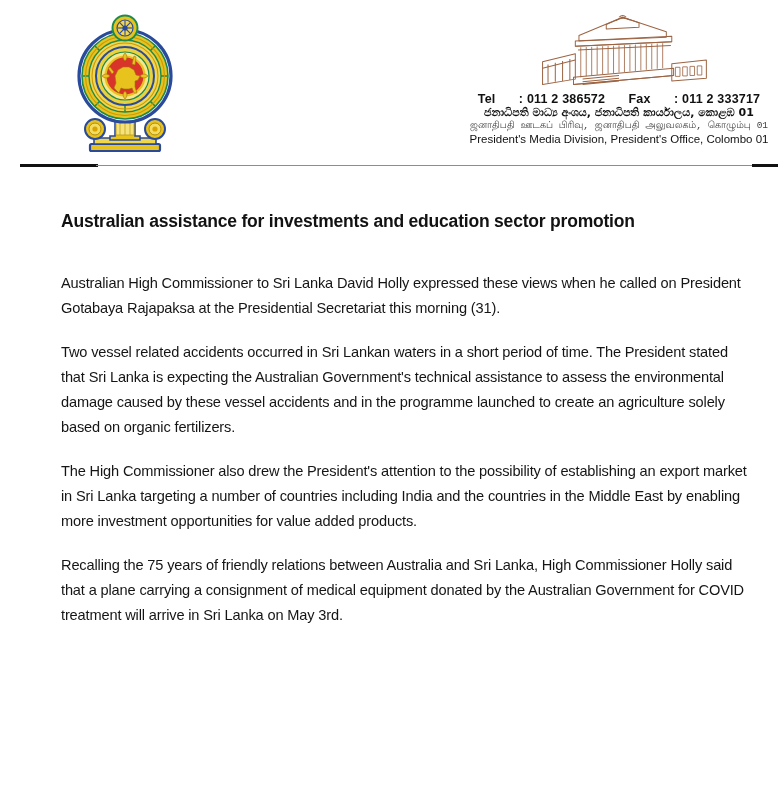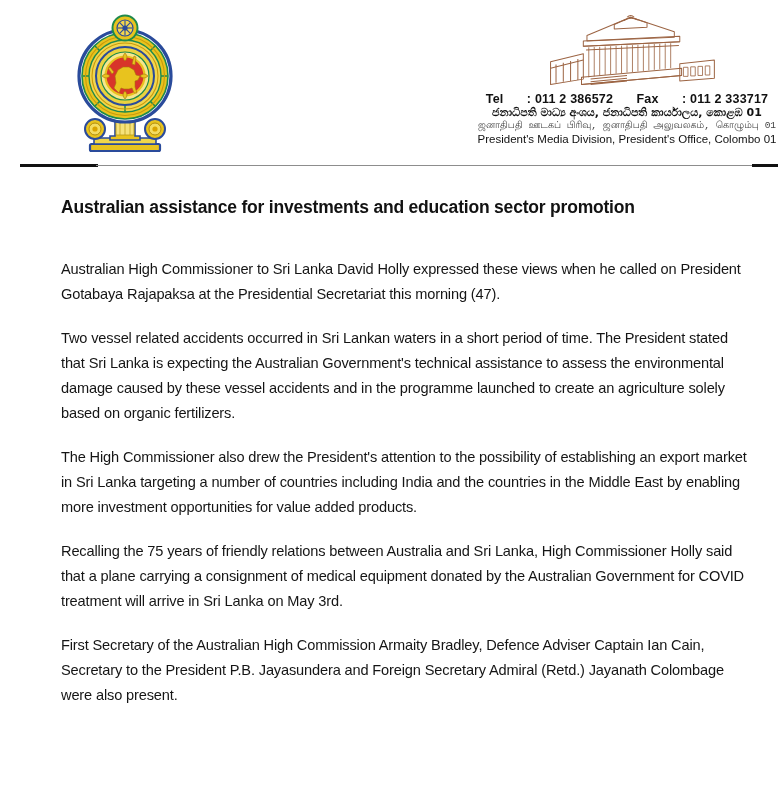--- a/index.html
+++ b/index.html
@@ -61,21 +61,21 @@
     font-size: 26px;
     font-weight: 400;
     letter-spacing: 1.2px;
     color: #000;
     margin-top: 2px;
     white-space: nowrap;
   }
 
   .contact-block {
     position: absolute;
-    right: 4px;
+    right: 12px;
     top: 12px;
     width: 300px;
     text-align: center;
   }
   .building-wrap {
     height: 78px;
     display: flex;
     justify-content: center;
     align-items: flex-end;
   }
@@ -139,21 +139,21 @@
 
   
   .doc-body {
     position: absolute;
     left: 0;
     top: 165px;
     width: 781px;
   }
   .content {
     margin: 0;
-    padding: 32px 31px 0 61px;
+    padding: 46px 31px 0 61px;
   }
   .doc-title {
     font-family: "Liberation Sans", sans-serif;
     font-size: 17.5px;
     font-weight: 700;
     color: #121212;
     letter-spacing: -0.2px;
     margin: 0 0 38px 0;
     line-height: 1.25;
   }
@@ -305,21 +305,20 @@
     <div class="seg-thick-right"></div>
   </div>
 </div>
 
 <div class="doc-body">
   <div class="content">
 
     <h1 class="doc-title">Australian assistance for investments and education sector promotion</h1>
 
     <div id="paragraphs">
-        <p class="para">Australian High Commissioner to Sri Lanka David Holly expressed these views when he called on President Gotabaya Rajapaksa at the Presidential Secretariat this morning (47).</p>
+        <p class="para">Australian High Commissioner to Sri Lanka David Holly expressed these views when he called on President Gotabaya Rajapaksa at the Presidential Secretariat this morning (31).</p>
         <p class="para">Two vessel related accidents occurred in Sri Lankan waters in a short period of time. The President stated that Sri Lanka is expecting the Australian Government's technical assistance to assess the environmental damage caused by these vessel accidents and in the programme launched to create an agriculture solely based on organic fertilizers.</p>
         <p class="para">The High Commissioner also drew the President's attention to the possibility of establishing an export market in Sri Lanka targeting a number of countries including India and the countries in the Middle East by enabling more investment opportunities for value added products.</p>
         <p class="para">Recalling the 75 years of friendly relations between Australia and Sri Lanka, High Commissioner Holly said that a plane carrying a consignment of medical equipment donated by the Australian Government for COVID treatment will arrive in Sri Lanka on May 3rd.</p>
-        <p class="para">First Secretary of the Australian High Commission Armaity Bradley, Defence Adviser Captain Ian Cain, Secretary to the President P.B. Jayasundera and Foreign Secretary Admiral (Retd.) Jayanath Colombage were also present.</p>
       </div>
 
   </div>
 </div>
 
 </body></html>

